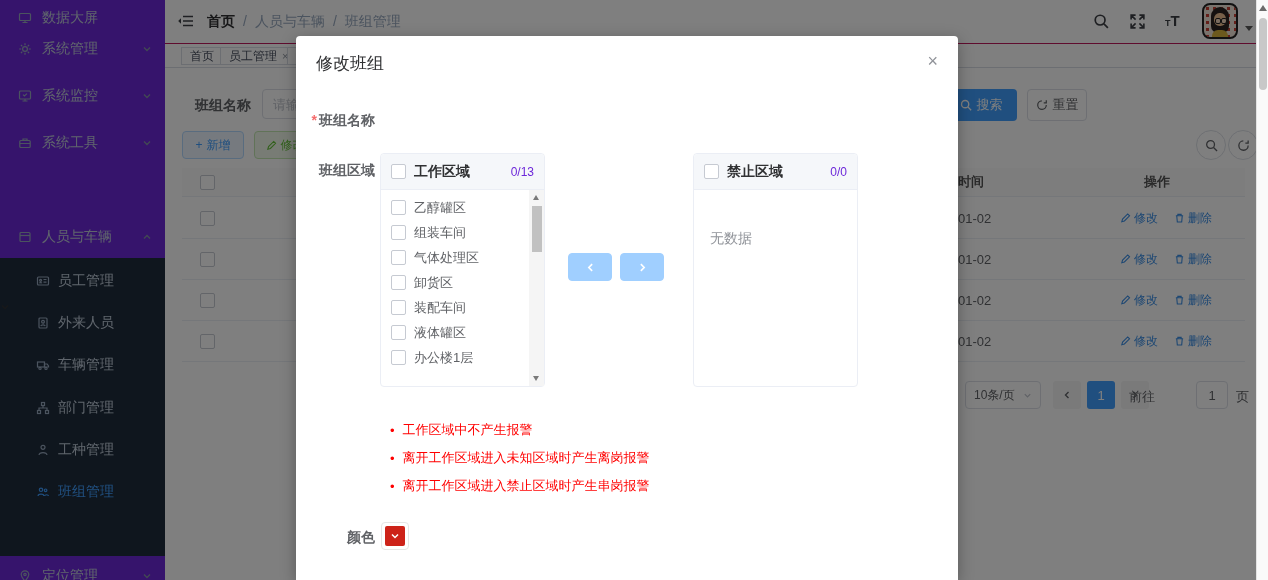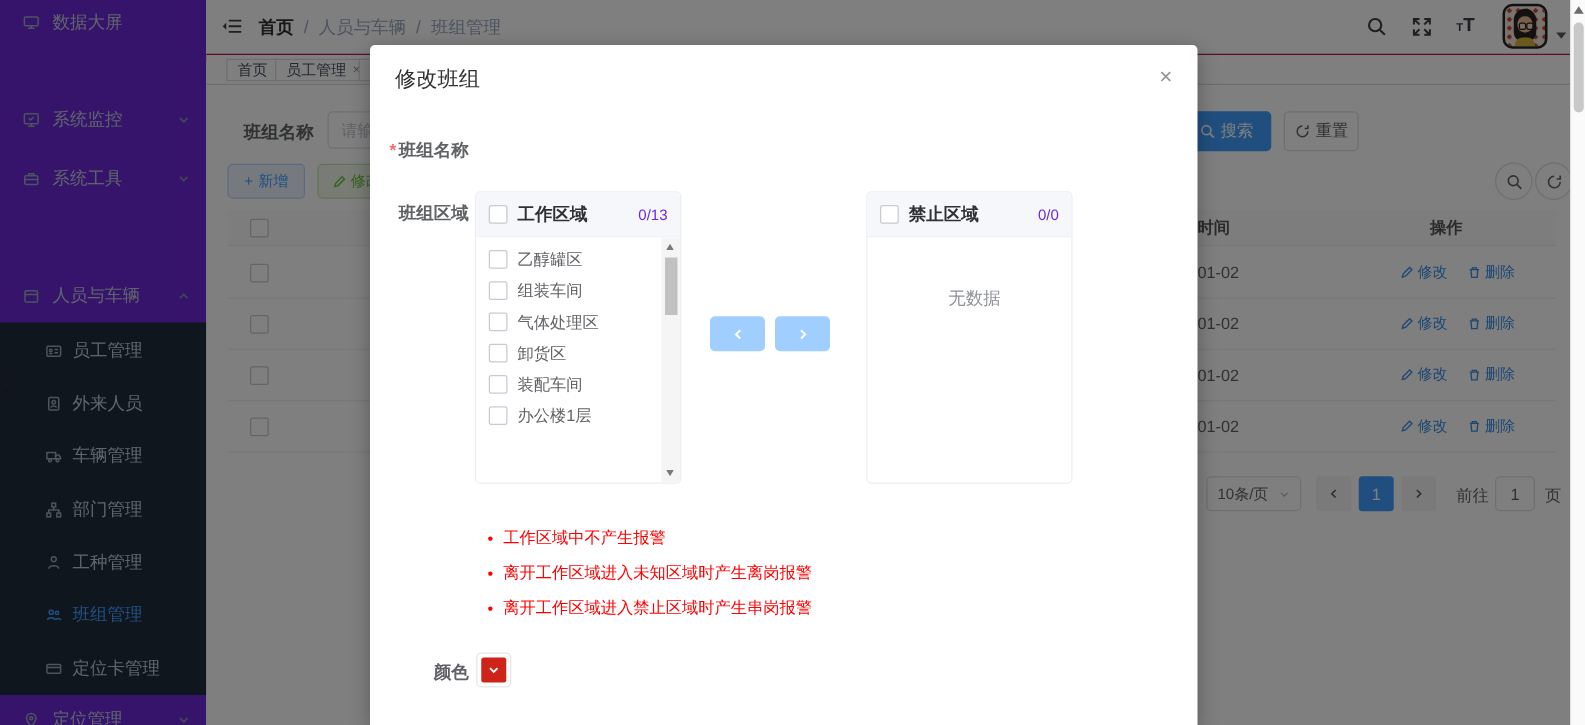--- a/index.html
+++ b/index.html
@@ -85,21 +85,21 @@
   .t-head .ttl{margin-left:8px;font-size:14px;font-weight:700;color:#303133}
   .t-head .cnt{margin-left:auto;font-size:12px;color:#6d28d9}
   .t-list{position:relative;height:196px;overflow:hidden;padding-top:5px;box-sizing:border-box}
   .t-item{height:25px;display:flex;align-items:center;padding-left:10px;gap:8px;font-size:13px;color:#606266;cursor:pointer}
   .t-scroll{position:absolute;right:0;top:0;width:15px;height:196px;background:#f5f5f5}
   .t-sarr{position:absolute;left:4px;width:0;height:0;border-left:3.5px solid transparent;border-right:3.5px solid transparent}
   .t-sthumb{position:absolute;left:2.5px;top:16px;width:10px;height:46px;background:#c1c1c1;cursor:pointer}
   .t-btn{position:absolute;top:217px;width:44px;height:28px;background:#a0cfff;border:1px solid #a0cfff;border-radius:4px;color:#fff;
        display:flex;align-items:center;justify-content:center;cursor:pointer;box-sizing:border-box}
   .note{position:absolute;left:94px;display:flex;align-items:center;gap:8px;font-size:13px;color:#ff0000}
-  .empty{position:absolute;left:4px;width:163px;top:40px;text-align:center;color:#909399;font-size:14px}
+  .empty{position:absolute;left:16px;width:163px;top:40px;text-align:left;color:#909399;font-size:14px}
   .color-trigger{position:absolute;left:85px;top:486px;width:28px;height:28px;border:1px solid #e6e6e6;border-radius:4px;background:#fff;
        box-sizing:border-box;display:flex;align-items:center;justify-content:center;cursor:pointer}
   .color-swatch{width:20px;height:20px;border-radius:2px;display:flex;align-items:center;justify-content:center;color:#fff}
 
   
   .avatar{position:absolute;left:1037px;top:3px;width:36px;height:36px;border-radius:8px;overflow:hidden;cursor:pointer;
       border:2px solid #232323;box-sizing:border-box;background:#f3e6da}
   .av-hearts{position:absolute;inset:0;background-image:radial-gradient(#c94034 1.6px,transparent 1.8px);background-size:7px 7px}
   .av-hair{position:absolute;left:7px;top:2px;width:18px;height:26px;background:#2b2320;border-radius:9px 9px 7px 7px}
   .av-face{position:absolute;left:10px;top:8px;width:12px;height:13px;background:#eec093;border-radius:45%}
@@ -114,20 +114,34 @@
 
   <div class="side-item" style="top:-6px">
     <span class="ic">
         <svg width="14" height="14" viewBox="0 0 14 14" fill="none" stroke="currentColor" stroke-width="1.2">
           <rect x="1.5" y="2.5" width="11" height="7" rx="1"></rect>
           <path d="M7 9.5v2M4.5 11.5h5"></path>
         </svg>
       </span>
     <span class="lb">数据大屏</span>
   </div>
+  <div class="side-item" style="top:25px">
+    <span class="ic">
+        <svg width="14" height="14" viewBox="0 0 14 14" fill="none" stroke="currentColor" stroke-width="1.2">
+          <circle cx="7" cy="7" r="2.4"></circle>
+          <path d="M7 1.2v2M7 10.8v2M1.2 7h2M10.8 7h2M2.9 2.9l1.4 1.4M9.7 9.7l1.4 1.4M11.1 2.9L9.7 4.3M4.3 9.7l-1.4 1.4"></path>
+        </svg>
+      </span>
+    <span class="lb">系统管理</span>
+    <span class="caret">
+        <svg width="10" height="10" viewBox="0 0 10 10" fill="none" stroke="currentColor" stroke-width="1.3">
+          <path d="M2 3.5l3 3 3-3"></path>
+        </svg>
+      </span>
+  </div>
   <div class="side-item" style="top:72px">
     <span class="ic">
         <svg width="14" height="14" viewBox="0 0 14 14" fill="none" stroke="currentColor" stroke-width="1.2">
           <rect x="1.5" y="2" width="11" height="8" rx="1"></rect>
           <path d="M5 5.6l1.4 1.4L9 4.6M7 10v2M4.5 12h5"></path>
         </svg>
       </span>
     <span class="lb">系统监控</span>
     <span class="caret">
         <svg width="10" height="10" viewBox="0 0 10 10" fill="none" stroke="currentColor" stroke-width="1.3">
@@ -222,29 +236,20 @@
     <div class="sub-item active" style="top:213px">
       <span class="ic">
           <svg width="14" height="14" viewBox="0 0 14 14" fill="none" stroke="currentColor" stroke-width="1.2">
             <circle cx="5" cy="4.8" r="1.7"></circle>
             <circle cx="9.6" cy="5.3" r="1.3"></circle>
             <path d="M2 11c.4-2.4 5.6-2.4 6 0M8.6 11c.3-1.7 3.6-1.7 3.9 0"></path>
           </svg>
         </span>
       <span class="lb">班组管理</span>
     </div>
-    <div class="sub-item" style="top:256px">
-      <span class="ic">
-          <svg width="14" height="14" viewBox="0 0 14 14" fill="none" stroke="currentColor" stroke-width="1.2">
-            <rect x="1.5" y="3.5" width="11" height="7" rx="1"></rect>
-            <path d="M1.5 6h11"></path>
-          </svg>
-        </span>
-      <span class="lb">定位卡管理</span>
-    </div>
   </div>
 
   <div class="side-item" style="top:552px">
     <span class="ic">
         <svg width="14" height="14" viewBox="0 0 14 14" fill="none" stroke="currentColor" stroke-width="1.2">
           <path d="M7 12.2C9.3 9.4 10.8 7.7 10.8 5.6a3.8 3.8 0 10-7.6 0C3.2 7.7 4.7 9.4 7 12.2z"></path>
           <circle cx="7" cy="5.5" r="1.2"></circle>
         </svg>
       </span>
     <span class="lb">定位管理</span>
@@ -422,21 +427,21 @@
     <svg width="10" height="10" viewBox="0 0 10 10" fill="none" stroke="#606266" stroke-width="1.4">
         <path d="M6.5 2L3.5 5l3 3"></path>
       </svg>
   </div>
   <div class="pg-cur">1</div>
   <div class="pg-btn" style="left:956px">
     <svg width="10" height="10" viewBox="0 0 10 10" fill="none" stroke="#606266" stroke-width="1.4">
         <path d="M3.5 2l3 3-3 3"></path>
       </svg>
   </div>
-  <span class="pg-txt" style="left:1000px">前往</span>
+  <span class="pg-txt" style="left:964px">前往</span>
   <input class="pg-input" value="1" style="">
   <span class="pg-txt" style="left:1071px">页</span>
 </div>
 
 <div class="overlay"></div>
 
 <div class="modal">
   <div class="m-title">修改班组</div>
   <div class="m-close">×</div>
 
@@ -468,20 +473,24 @@
       <div class="t-item">
           <span class="cb"></span>
           <span>卸货区</span>
         </div>
       <div class="t-item">
           <span class="cb"></span>
           <span>装配车间</span>
         </div>
       <div class="t-item">
           <span class="cb"></span>
+          <span>液体罐区</span>
+        </div>
+      <div class="t-item">
+          <span class="cb"></span>
           <span>办公楼1层</span>
         </div>
       <div class="t-scroll">
         <span class="t-sarr" style="top:5px;border-bottom:5px solid #7a7a7a"></span>
         <span class="t-sthumb"></span>
         <span class="t-sarr" style="bottom:5px;border-top:5px solid #7a7a7a"></span>
       </div>
     </div>
   </div>
 

